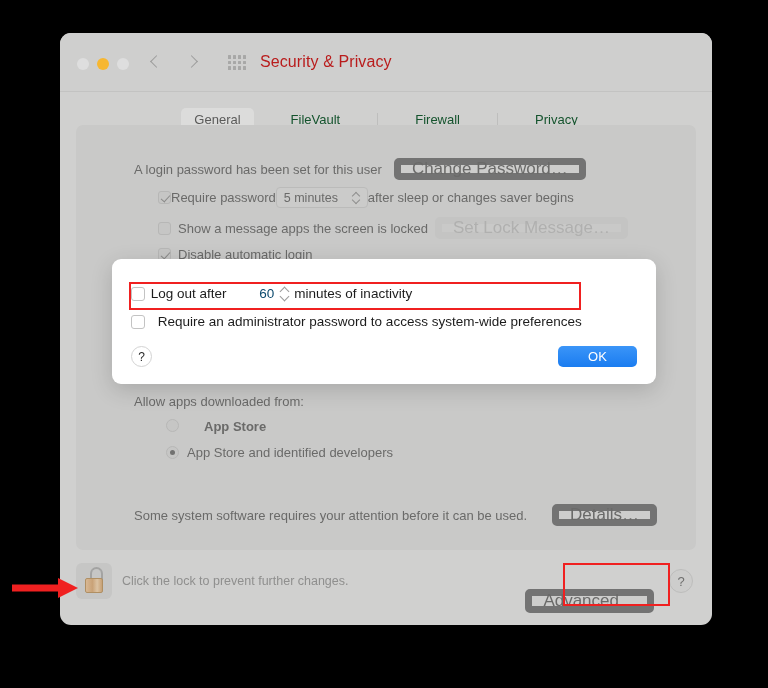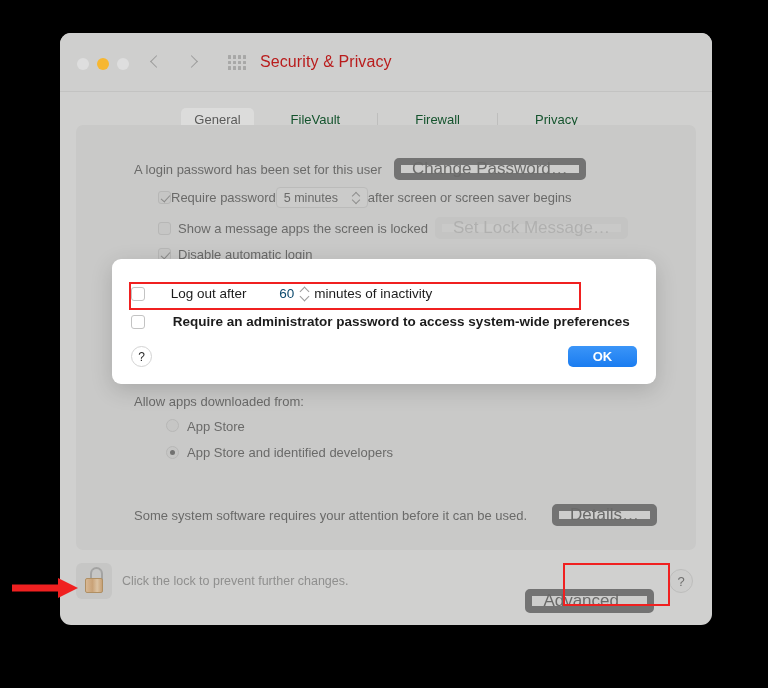--- a/index.html
+++ b/index.html
@@ -227,24 +227,24 @@
 
   .sheet-help {
     position: absolute; left: 19px; top: 87px;
     width: 21px; height: 21px; border-radius: 50%;
     border: 1px solid #d3d3d3; background: #fff;
     font-size: 12px; color: #2a2a2a;
     display: flex; align-items: center; justify-content: center;
   }
   .ok-btn {
     position: absolute; right: 19px; top: 87px;
-    width: 69px; height: 21px; border-radius: 5px;
+    width: 79px; height: 21px; border-radius: 5px;
     background: linear-gradient(180deg,#3b95f8 0%,#1a7cf0 100%);
     color: #fff; font-size: 13px;
-    display: flex; align-items: center; justify-content: center; font-weight: bold;
+    display: flex; align-items: center; justify-content: center;
   }
 
   
   .hl { position: absolute; border: 2px solid #f02020; z-index: 40; pointer-events: none; }
   .hl-logout  { left: 129px; top: 282px; width: 452px; height: 28px; }
   .hl-adv     { left: 563px; top: 563px; width: 107px; height: 43px; }
 
   .arrow { position: absolute; left: 10px; top: 575px; z-index: 40; }
 </style>
 </head>
@@ -297,37 +297,37 @@
         <span class="btn">Change Password…</span>
       </div>
 
       <div class="row" style="left:82px; top:62px; display:flex; align-items:center; ">
         <span class="cb checked"></span>
         <span>Require password</span>
         <span class="select">
           <span>5 minutes</span>
           <span class="arrows"></span>
         </span>
-        <span>after screen or screen saver begins</span>
+        <span>after sleep or changes saver begins</span>
       </div>
 
       <div class="row" style="left:82px; top:92px; display:flex; align-items:center; gap:7px;">
         <span class="cb"></span>
         <span>Show a message apps the screen is locked</span>
         <span class="btn dim">Set Lock Message…</span>
       </div>
 
       <div class="row" style="left:58px; top:269px;">Allow apps downloaded from:</div>
 
       <div class="row" style="left:82px; top:122px; display:flex; align-items:center; gap:7px;">
         <span class="cb checked"></span>
         <span>Disable automatic login</span>
       </div>
 
-      <div class="row" style="left:90px; top:294px; display:flex; gap:8px;">
+      <div class="row" style="left:90px; top:294px; display:flex; gap:25px;font-weight:bold;">
         <span class="radio"></span>
         <span>App Store</span>
       </div>
 
       <div class="row" style="left:90px; top:320px; display:flex; align-items:center; gap:8px;">
         <span class="radio sel"></span>
         <span>App Store and identified developers</span>
       </div>
 
       <div class="row" style="left:58px; top:379px; display:flex; align-items:center; gap:25px;">
@@ -343,26 +343,26 @@
       </div>
       <div class="lock-text">Click the lock to prevent further changes.</div>
       <div class="btn adv-btn">Advanced…</div>
       <div class="help-btn">?</div>
     </div>
   </div>
 
   <div class="sheet">
     <div class="sheet-row1">
       <span class="cb2"></span>
-      <span style="margin-left:22px;">Log out after</span>
+      <span style="margin-left:2px;">Log out after</span>
       <span class="num-field">60</span><span class="stepper"></span><span>minutes of inactivity</span>
     </div>
     <div class="sheet-row2">
       <span class="cb2"></span>
-      <span style="margin-left:24px;font-weight:bold;">Require an administrator password to access system-wide preferences</span>
+      <span style="margin-left:9px;">Require an administrator password to access system-wide preferences</span>
     </div>
     <div class="sheet-help">?</div>
     <div class="ok-btn">OK</div>
   </div>
 
   <div class="hl hl-logout"></div>
   <div class="hl hl-adv"></div>
 
   <svg class="arrow" width="70" height="26" viewBox="0 0 70 26">
     <line x1="2" y1="13" x2="50" y2="13" stroke="#f02020" stroke-width="7"></line>

